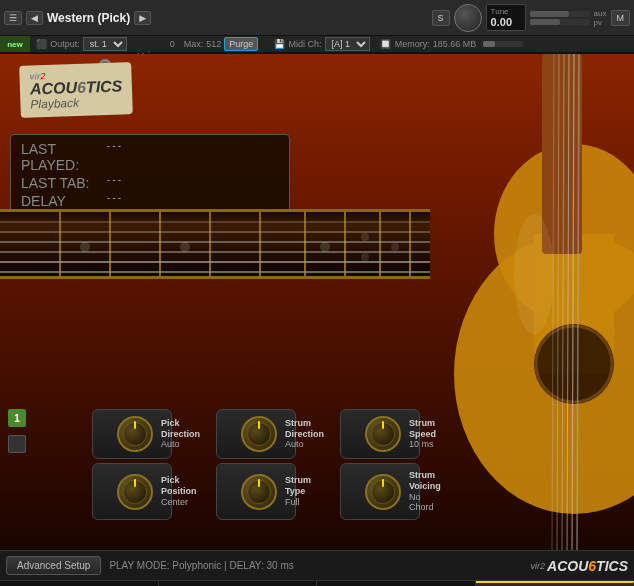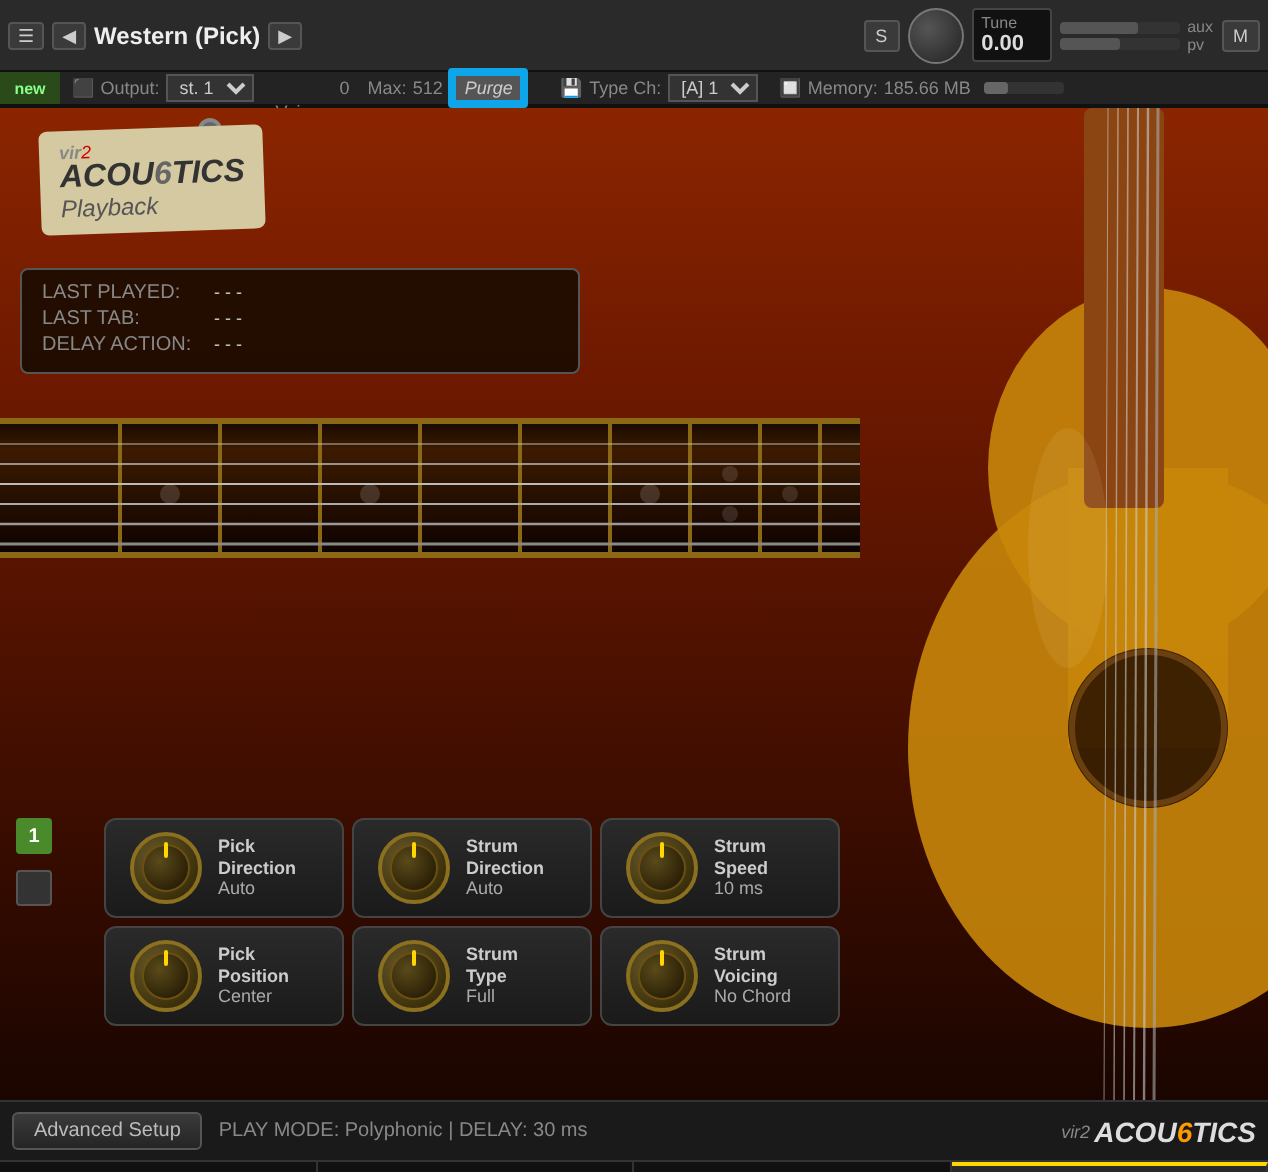--- a/index.html
+++ b/index.html
@@ -9,22 +9,21 @@
       overflow: hidden;
       font-family: Arial, sans-serif;
       background: #1a0a00;
     }
     .purge-btn {
       background: #555;
       color: #ccc;
       font-size: 9px;
       padding: 1px 4px;
       border-radius: 2px;
-      border: 4px solid #0ea5e9;
-      font-style: italic;
+      border: 1px solid #0ea5e9;
     }
 
     
     .main-content {
       position: relative;
       width: 634px;
       height: 500px;
       background: linear-gradient(180deg, #8B2500 0%, #6B1800 30%, #3d0d00 70%, #1a0500 100%);
       overflow: hidden;
     }
@@ -76,21 +75,21 @@
       border-radius: 4px;
       padding: 6px 10px;
     }
     .info-row {
       display: flex;
       font-size: 10px;
       color: #ccc;
       margin-bottom: 2px;
       gap: 6px;
     }
-    .info-label { color: #888; width: 80px; font-size: 10px; }
+    .info-label { color: #888; width: 80px; font-size: 14px; }
     .info-value { color: #ccc; font-size: 9px; }
 
     
     .fretboard {
       position: absolute;
       top: 155px;
       left: 0;
       width: 430px;
       height: 70px;
       background: linear-gradient(180deg, #1a0a00 0%, #3d1a00 20%, #2a1200 50%, #1a0800 80%, #0d0400 100%);
@@ -127,22 +126,23 @@
       gap: 4px;
       margin-left: 20px;
     }
 
     .knob-cell {
       background: linear-gradient(180deg, #2a2a2a 0%, #1a1a1a 100%);
       border: 1px solid #444;
       border-radius: 6px;
       display: flex;
       align-items: center;
-      padding: 6px 12px;
+      padding: 6px 24px;
       gap: 8px;
+      margin-left: 40px;
     }
 
     .knob {
       width: 36px;
       height: 36px;
       border-radius: 50%;
       background: radial-gradient(circle at 35% 35%, #6a5a2a, #2a2000);
       border: 2px solid #8B7020;
       position: relative;
       flex-shrink: 0;
@@ -443,21 +443,21 @@
         </select>
         <span style="margin-left:8px;margin-top:24px;">Voices:</span>
         <span>0</span>
         <span style="margin-left:6px;">Max:</span>
         <span>512</span>
         <button class="purge-btn">Purge</button>
       </div>
     </div>
     <div class="kfield" style="margin-left:8px;">
       <span style="color:#aaa;">💾</span>
-      <span>Type Ch:</span>
+      <span>Midi Ch:</span>
       <select class="kfield-select">
         <option>[A] 1</option>
       </select>
       <span style="color:#aaa; margin-left:8px;">🔲</span>
       <span>Memory:</span>
       <span>185.66 MB</span>
       <div style="width:40px; height:6px; background:#333; border-radius:2px; margin-left:4px;">
         <div style="width:30%; height:100%; background:#666; border-radius:2px;"></div>
       </div>
     </div>

